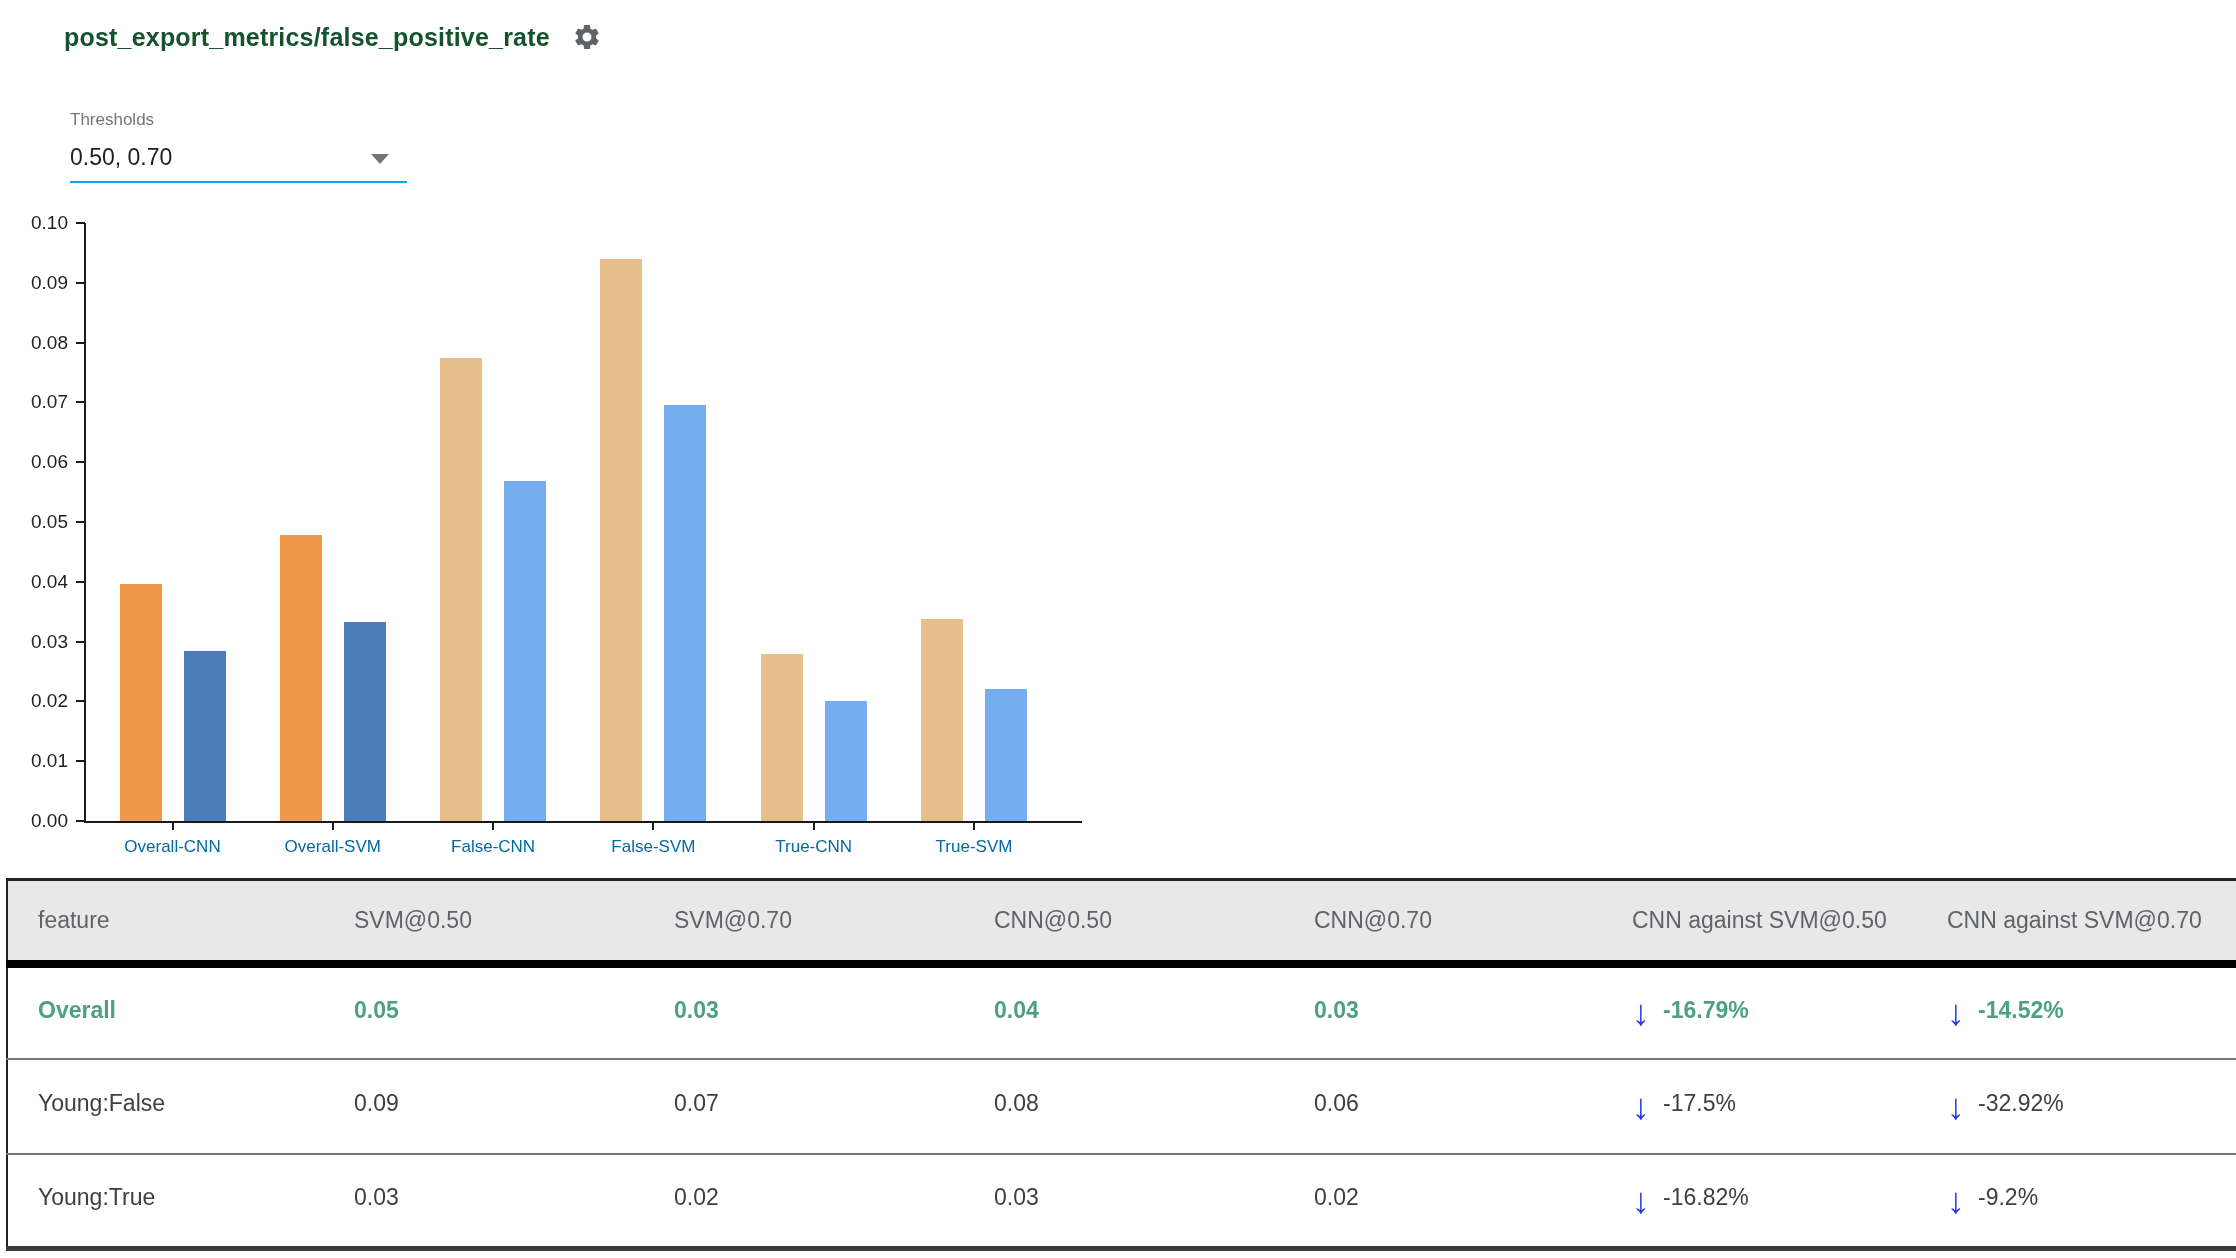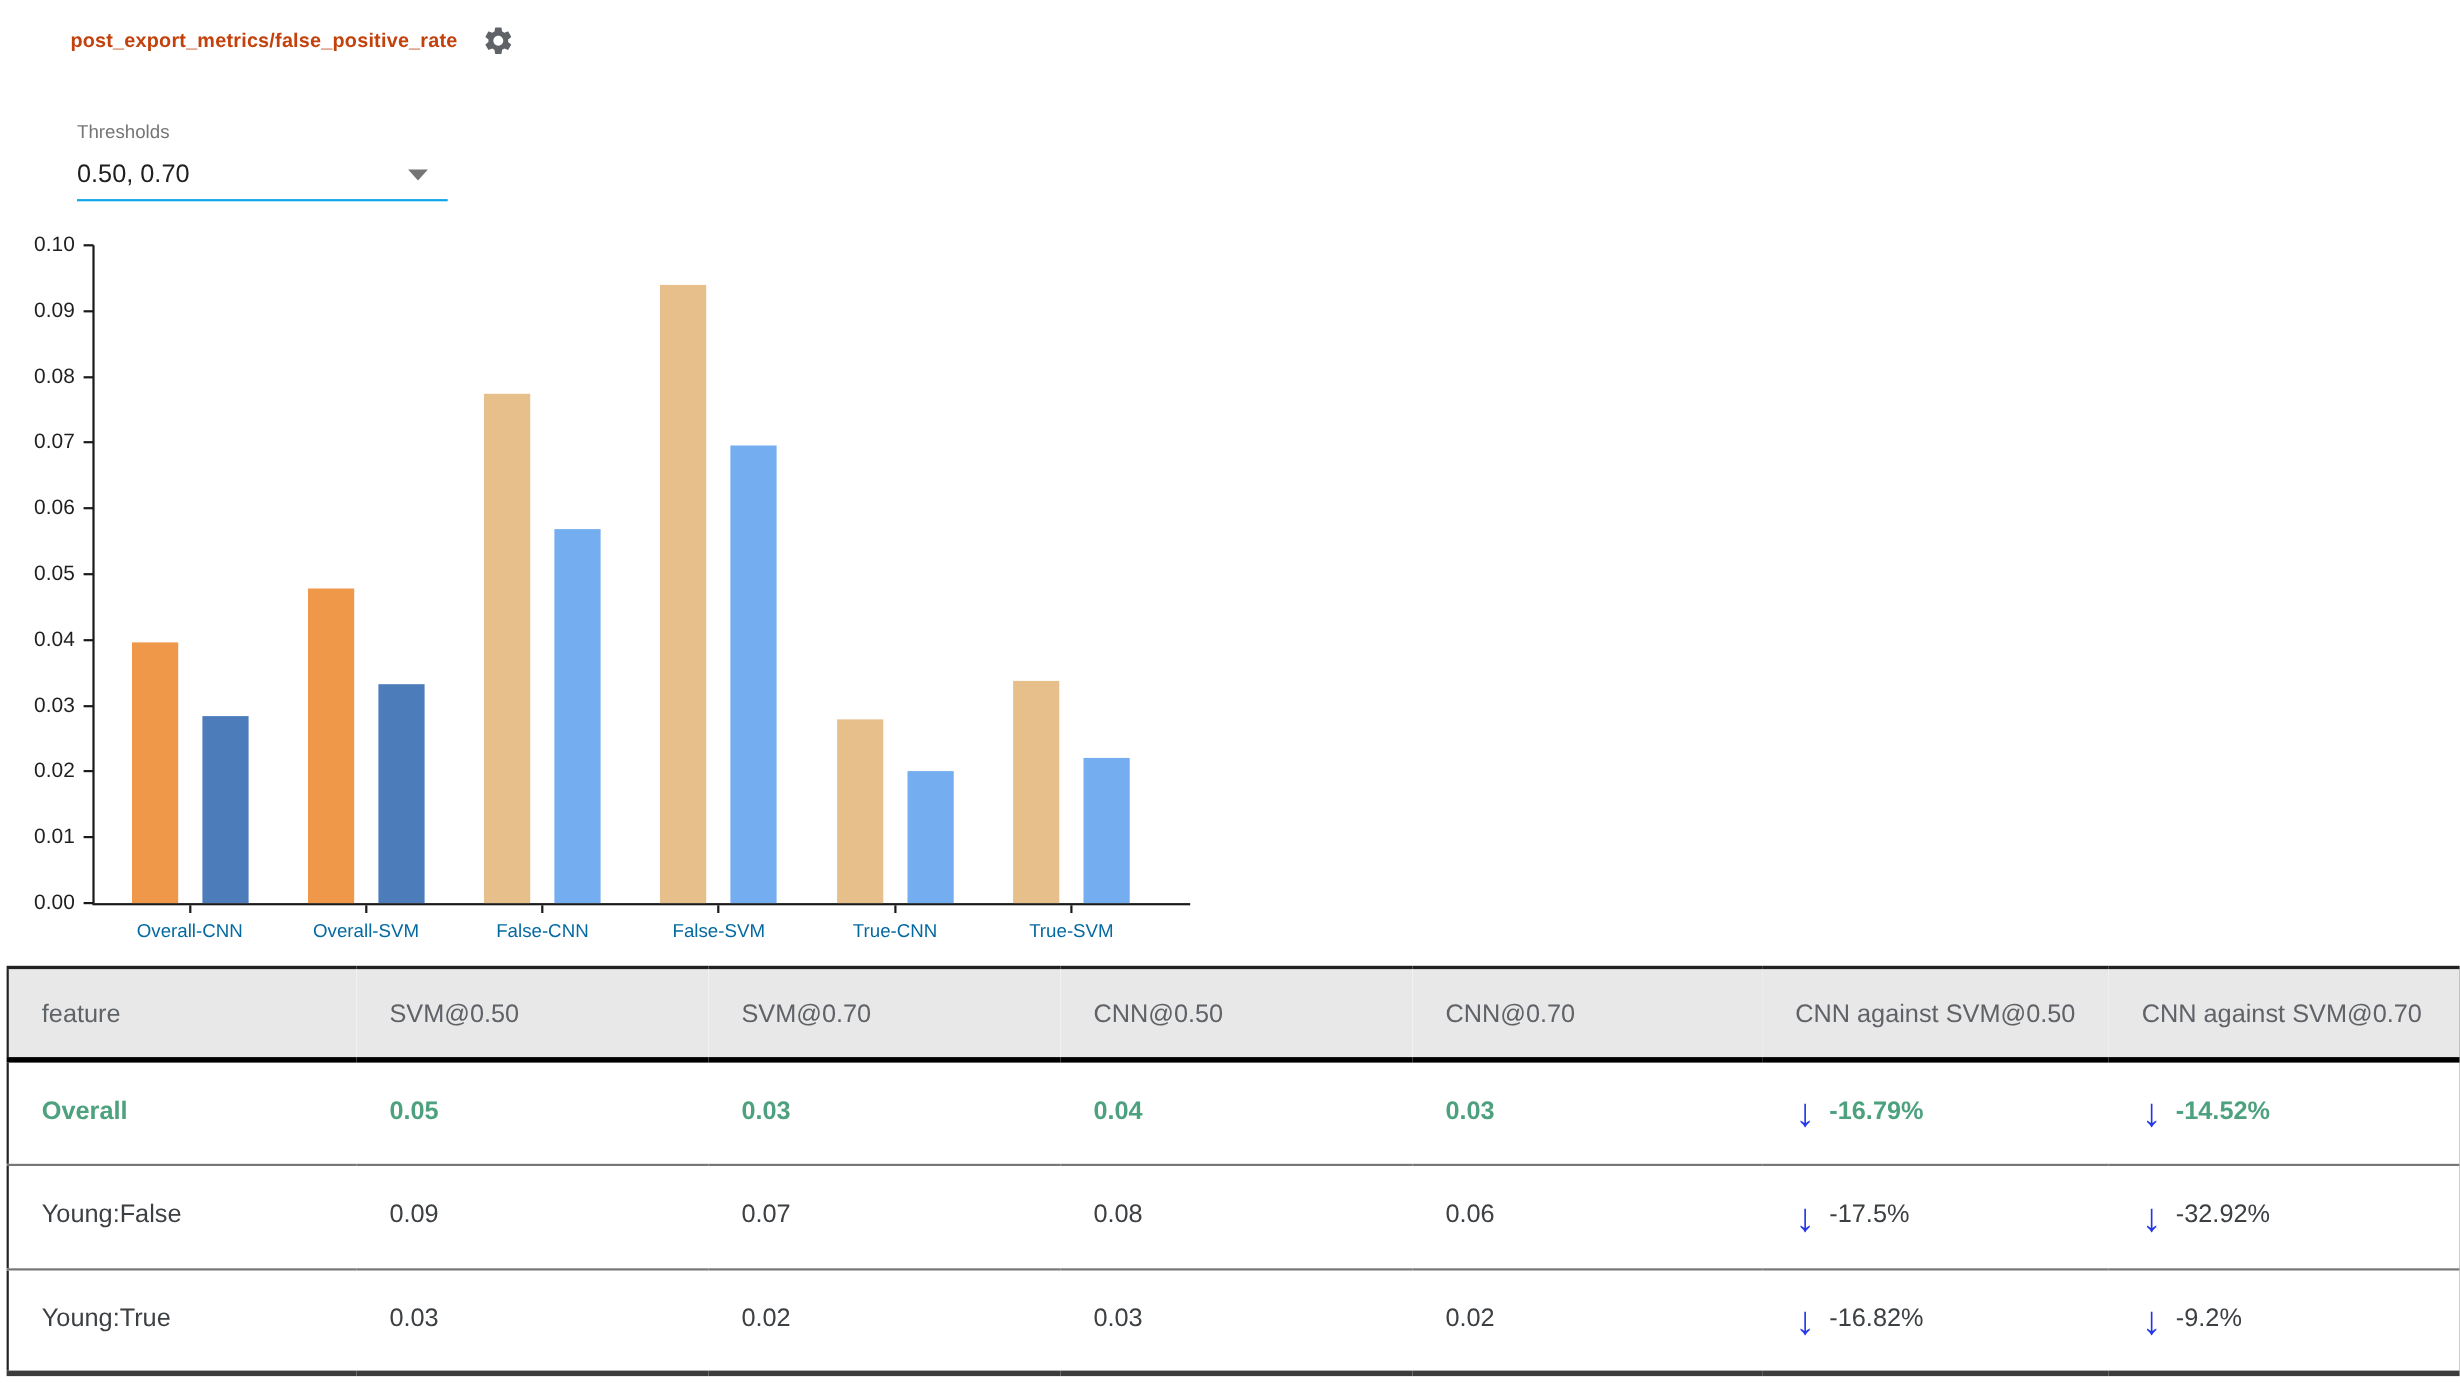--- a/index.html
+++ b/index.html
@@ -2,21 +2,21 @@
 <html><head>
 <meta charset="utf-8">
 <style>
   html,body{margin:0;padding:0;background:#ffffff;}
   body{
     width:2236px;height:1258px;position:relative;overflow:hidden;
     font-family:"Liberation Sans", sans-serif;color:#3c4043;
   }
   
   .hdr{position:absolute;left:64px;top:22px;display:flex;align-items:center;gap:22px;}
-  .hdr h1{margin:0;font-size:18px;font-weight:bold;color:#c2410c;letter-spacing:.2px;}
+  .hdr h1{margin:0;font-size:25px;font-weight:bold;color:#14532d;letter-spacing:.2px;}
   .gear{width:30px;height:30px;display:inline-flex;cursor:pointer;}
   .gear svg{width:30px;height:30px;fill:#5f6368;}
   
   .thresholds{position:absolute;left:70px;top:110px;width:337px;}
   .th-label{font-size:17px;color:#757575;display:block;}
   .th-select{
     position:relative;margin-top:10px;padding:4px 0 10px 0;
     border-bottom:2px solid #0ea5e9;cursor:pointer;
   }
   .th-value{font-size:23px;color:#1f1f1f;}
@@ -37,21 +37,21 @@
   .metrics{
     position:absolute;left:6px;top:878px;width:2230px;
     border-collapse:collapse;table-layout:fixed;
     border:2px solid #222222;border-top-width:3px;border-bottom:5px solid #3c3c3c;
   }
   .metrics th,.metrics td{
     text-align:left;padding:0 8px 0 30px;font-size:23px;font-weight:normal;
     overflow:hidden;white-space:nowrap;
   }
   .metrics thead tr{background:#e8e8e8;height:84px;}
-  .metrics thead th{color:#5f6368;border-bottom:5px solid #000000;}
+  .metrics thead th{color:#5f6368;border-bottom:8px solid #000000;}
   .metrics tbody tr{height:95px;border-bottom:2px solid #777777;}
   .metrics tbody td{color:#3c4043;padding-bottom:5px;}
   .metrics tbody tr.hl td{color:#4da17e;font-weight:bold;}
   .chg{display:flex;align-items:center;gap:13px;}
   .arrow-down{
     font-size:36px;line-height:30px;font-weight:bold;color:#2438e8;
     transform:translateY(3px);
   }
 </style>
 </head>

